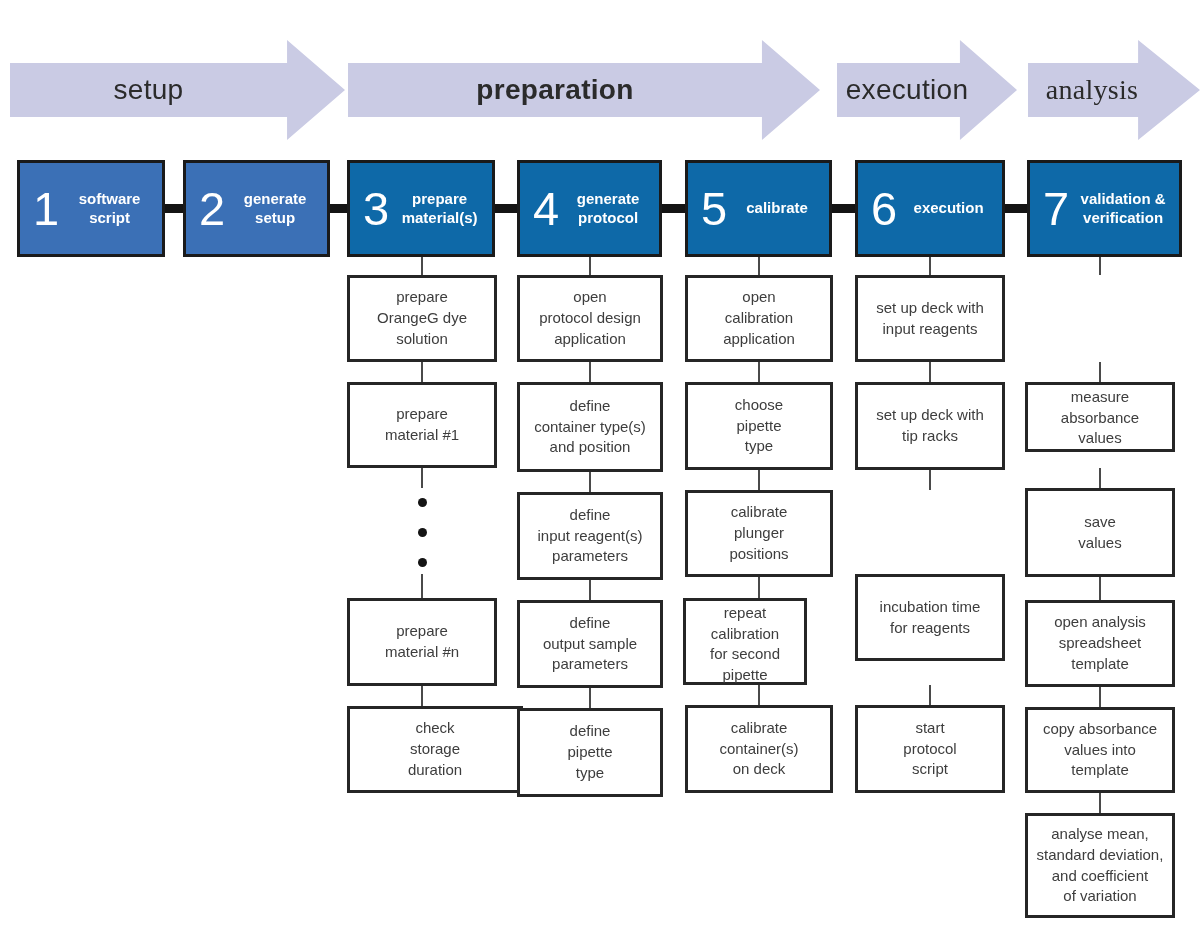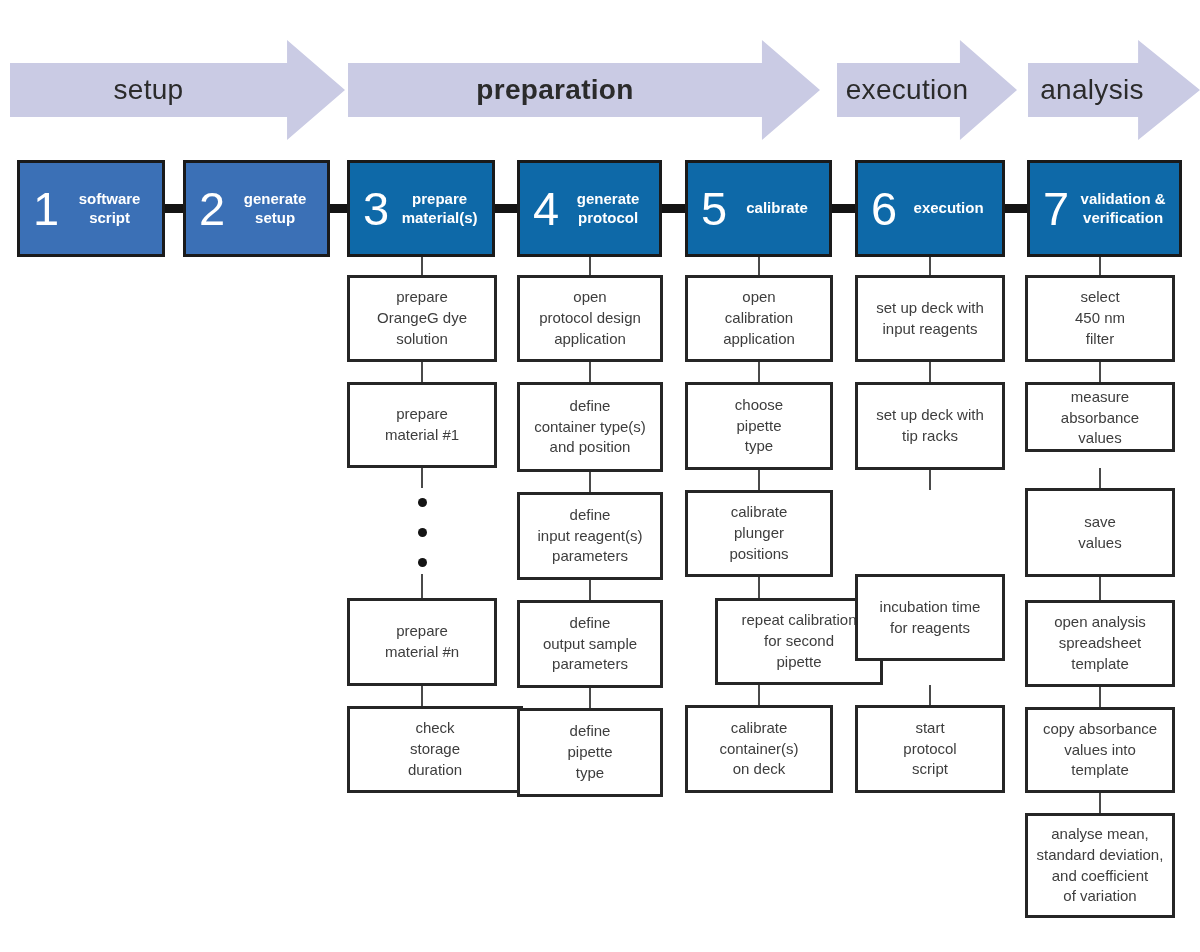--- a/index.html
+++ b/index.html
@@ -6,21 +6,21 @@
   #canvas {
     position:relative; width:1200px; height:952px; background:#ffffff;
     font-family:"Liberation Sans", sans-serif; overflow:hidden;
   }
 
   
   .arrow { position:absolute; top:40px; height:100px; background:#cacbe4; }
   .a1 { left:10px;   width:335px; clip-path:polygon(0 23%,82.7% 23%,82.7% 0,100% 50%,82.7% 100%,82.7% 77%,0 77%); }
   .a2 { left:348px;  width:472px; clip-path:polygon(0 23%,87.7% 23%,87.7% 0,100% 50%,87.7% 100%,87.7% 77%,0 77%); }
   .a3 { left:837px;  width:180px; clip-path:polygon(0 23%,68.3% 23%,68.3% 0,100% 50%,68.3% 100%,68.3% 77%,0 77%); }
-  .a4 { left:1028px; width:172px; clip-path:polygon(0 23%,64% 23%,64% 0,100% 50%,64% 100%,64% 77%,0 77%); }
+  .a4 { left:1028px; width:172px; clip-path:polygon(0 23%,64% 23%,64% 0,100% 50%,64% 100%,64% 77%,0 77%);font-family:Liberation Serif, serif; }
   .arrow-label {
     position:absolute; top:50%; transform:translateY(-50%);
     text-align:center; font-size:28px; color:#2b2b2b; letter-spacing:.3px;
   }
   .a1 .arrow-label { left:0; width:277px; }
   .a2 .arrow-label { left:0; width:414px;font-weight:bold; }
   .a3 .arrow-label { left:0; width:140px; }
   .a4 .arrow-label { left:0; width:128px; }
 
   
@@ -156,21 +156,21 @@
 application</div>
   <div class="vline" style="left:758px;top:362px;height:20px"></div>
   <div class="sbox" style="left:685px;top:382px;width:148px;height:88px">choose
 pipette
 type</div>
   <div class="vline" style="left:758px;top:470px;height:20px"></div>
   <div class="sbox" style="left:685px;top:490px;width:148px;height:87px">calibrate
 plunger
 positions</div>
   <div class="vline" style="left:758px;top:577px;height:21px"></div>
-  <div class="sbox" style="left:715px;top:598px;width:168px;height:87px">repeat calibration
+  <div class="sbox" style="left:683px;top:598px;width:124px;height:87px">repeat calibration
 for second
 pipette</div>
   <div class="vline" style="left:758px;top:685px;height:20px"></div>
   <div class="sbox" style="left:685px;top:705px;width:148px;height:88px">calibrate
 container(s)
 on deck</div>
 
   <div class="vline" style="left:929px;top:257px;height:18px"></div>
   <div class="sbox" style="left:855px;top:275px;width:150px;height:87px">set up deck with
 input reagents</div>
@@ -180,23 +180,20 @@
   <div class="vline" style="left:929px;top:470px;height:20px"></div>
   <div class="vline" style="left:929px;top:577px;height:21px"></div>
   <div class="sbox" style="left:855px;top:574px;width:150px;height:87px">incubation time
 for reagents</div>
   <div class="vline" style="left:929px;top:685px;height:20px"></div>
   <div class="sbox" style="left:855px;top:705px;width:150px;height:88px">start
 protocol
 script</div>
 
   <div class="vline" style="left:1099px;top:257px;height:18px"></div>
-  <div class="sbox" style="left:1025px;top:275px;width:150px;height:87px">select
-450 nm
-filter</div>
   <div class="vline" style="left:1099px;top:362px;height:20px"></div>
   <div class="sbox" style="left:1025px;top:382px;width:150px;height:70px">measure
 absorbance
 values</div>
   <div class="vline" style="left:1099px;top:468px;height:20px"></div>
   <div class="sbox" style="left:1025px;top:488px;width:150px;height:89px">save
 values</div>
   <div class="vline" style="left:1099px;top:577px;height:23px"></div>
   <div class="sbox" style="left:1025px;top:600px;width:150px;height:87px">open analysis
 spreadsheet

